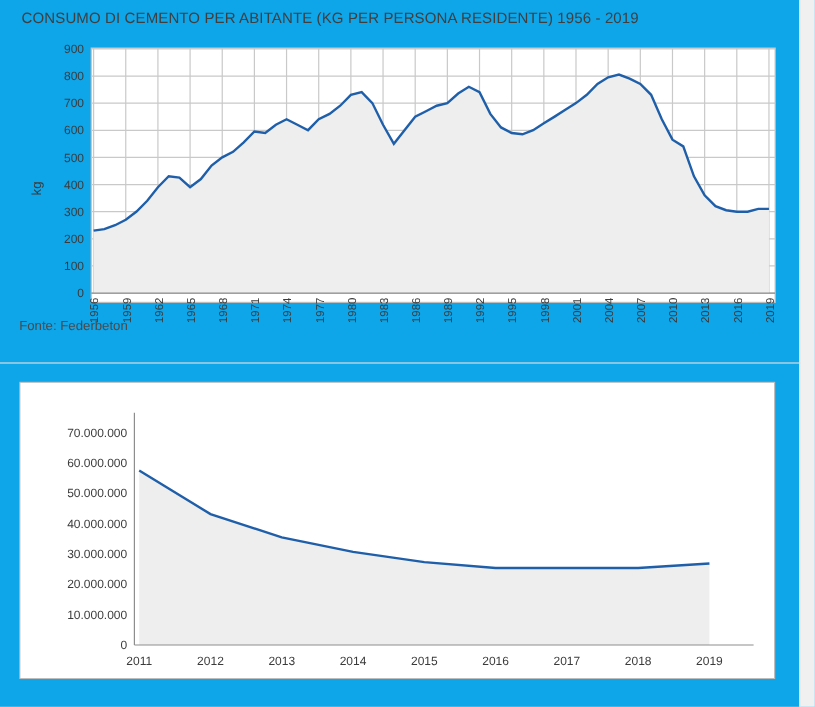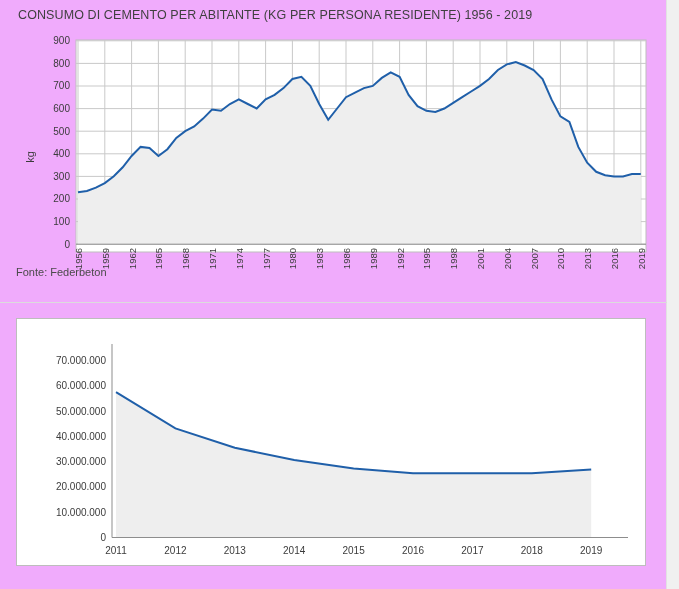--- a/index.html
+++ b/index.html
@@ -12,21 +12,21 @@
     height: 589px;
     font-family: "Liberation Sans", sans-serif;
     color: #3b3b3b;
     position: relative;
     overflow: hidden;
   }
   .page {
     width: 679px;
     height: 589px;
     position: relative;
-    background: #f0abfc;
+    background: #0ea5e9;
   }
   .right-gutter {
     position: absolute;
     top: 0; right: 0;
     width: 12px; height: 589px;
     background: #f0f0f0;
     border-left: 1px solid #e2e2e2;
   }
   .chart-title {
     font-size: 12.5px;

